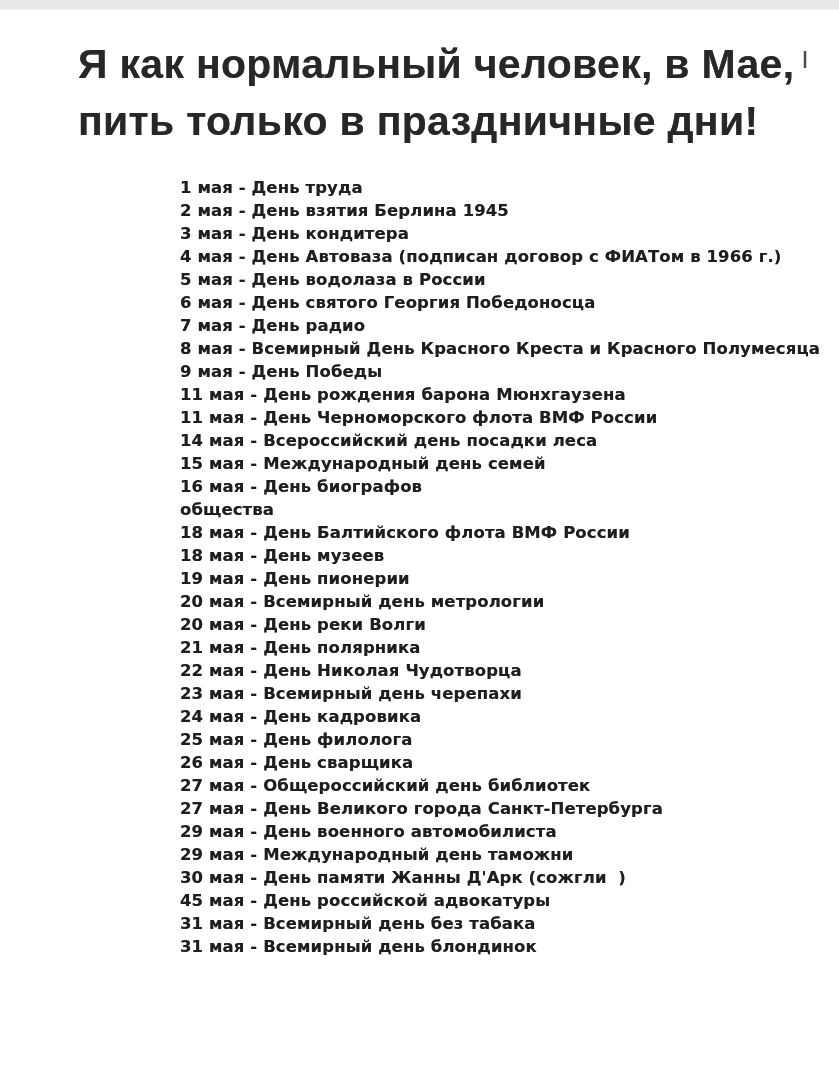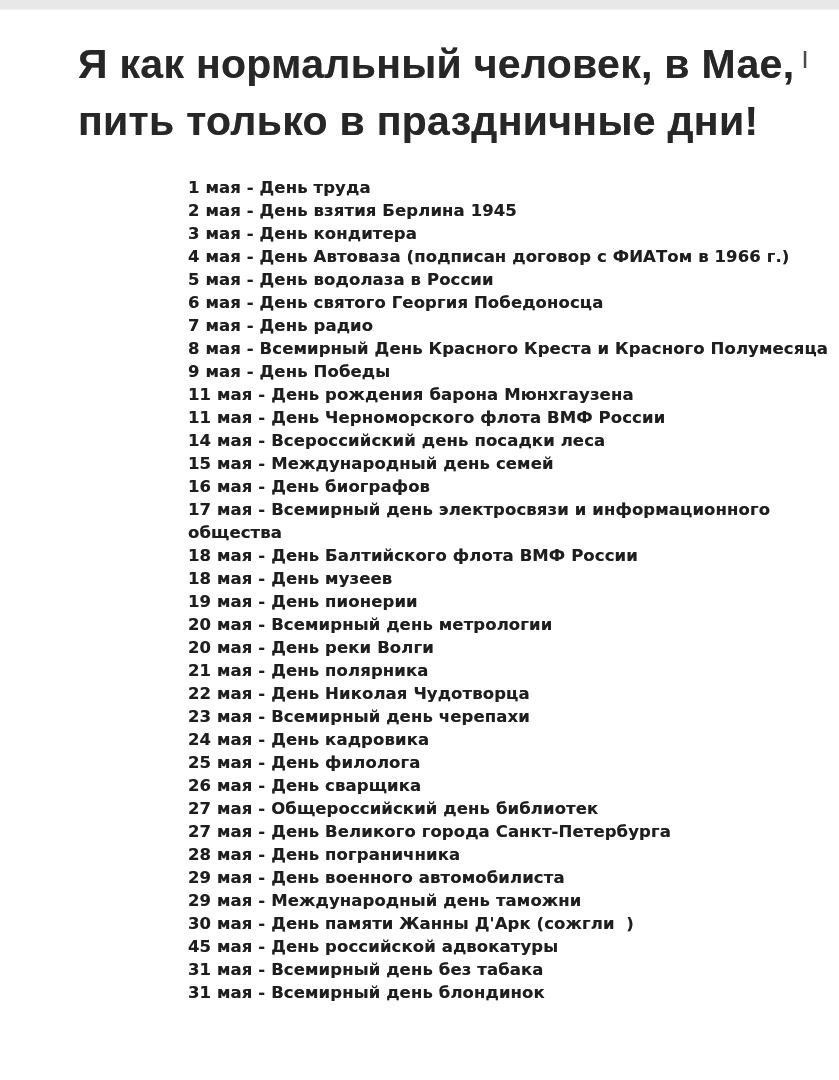--- a/index.html
+++ b/index.html
@@ -34,21 +34,21 @@
   }
   .cutoff {
     display: inline-block;
     font-size: 18px;
     margin-left: 8px;
     vertical-align: 14px;
     color: #4a4a4a;
   }
   .list {
     position: absolute;
-    left: 188px;
+    left: 180px;
     top: 176px;
     font-family: "DejaVu Sans", sans-serif;
     font-weight: 700;
     font-size: 16.5px;
     line-height: 23px;
     letter-spacing: 0.1px;
     color: #1e1e1e;
     text-shadow: 0 0 0.6px rgba(30,30,30,0.5);
   }
   .list .line {
@@ -75,36 +75,34 @@
       <div class="line">5 мая - День водолаза в России</div>
       <div class="line">6 мая - День святого Георгия Победоносца</div>
       <div class="line">7 мая - День радио</div>
       <div class="line">8 мая - Всемирный День Красного Креста и Красного Полумесяца</div>
       <div class="line">9 мая - День Победы</div>
       <div class="line">11 мая - День рождения барона Мюнхгаузена</div>
       <div class="line">11 мая - День Черноморского флота ВМФ России</div>
       <div class="line">14 мая - Всероссийский день посадки леса</div>
       <div class="line">15 мая - Международный день семей</div>
       <div class="line">16 мая - День биографов</div>
-      <div class="line">17 мая - Всемирный день электросвязи и информационного</div>
       <div class="line">общества</div>
       <div class="line">18 мая - День Балтийского флота ВМФ России</div>
       <div class="line">18 мая - День музеев</div>
       <div class="line">19 мая - День пионерии</div>
       <div class="line">20 мая - Всемирный день метрологии</div>
       <div class="line">20 мая - День реки Волги</div>
       <div class="line">21 мая - День полярника</div>
       <div class="line">22 мая - День Николая Чудотворца</div>
       <div class="line">23 мая - Всемирный день черепахи</div>
       <div class="line">24 мая - День кадровика</div>
       <div class="line">25 мая - День филолога</div>
       <div class="line">26 мая - День сварщика</div>
       <div class="line">27 мая - Общероссийский день библиотек</div>
       <div class="line">27 мая - День Великого города Санкт-Петербурга</div>
-      <div class="line">28 мая - День пограничника</div>
       <div class="line">29 мая - День военного автомобилиста</div>
       <div class="line">29 мая - Международный день таможни</div>
       <div class="line">30 мая - День памяти Жанны Д'Арк (сожгли&nbsp;&nbsp;)</div>
       <div class="line">45 мая - День российской адвокатуры</div>
       <div class="line">31 мая - Всемирный день без табака</div>
       <div class="line">31 мая - Всемирный день блондинок</div>
     </div>
 </div>
 
 </body></html>

